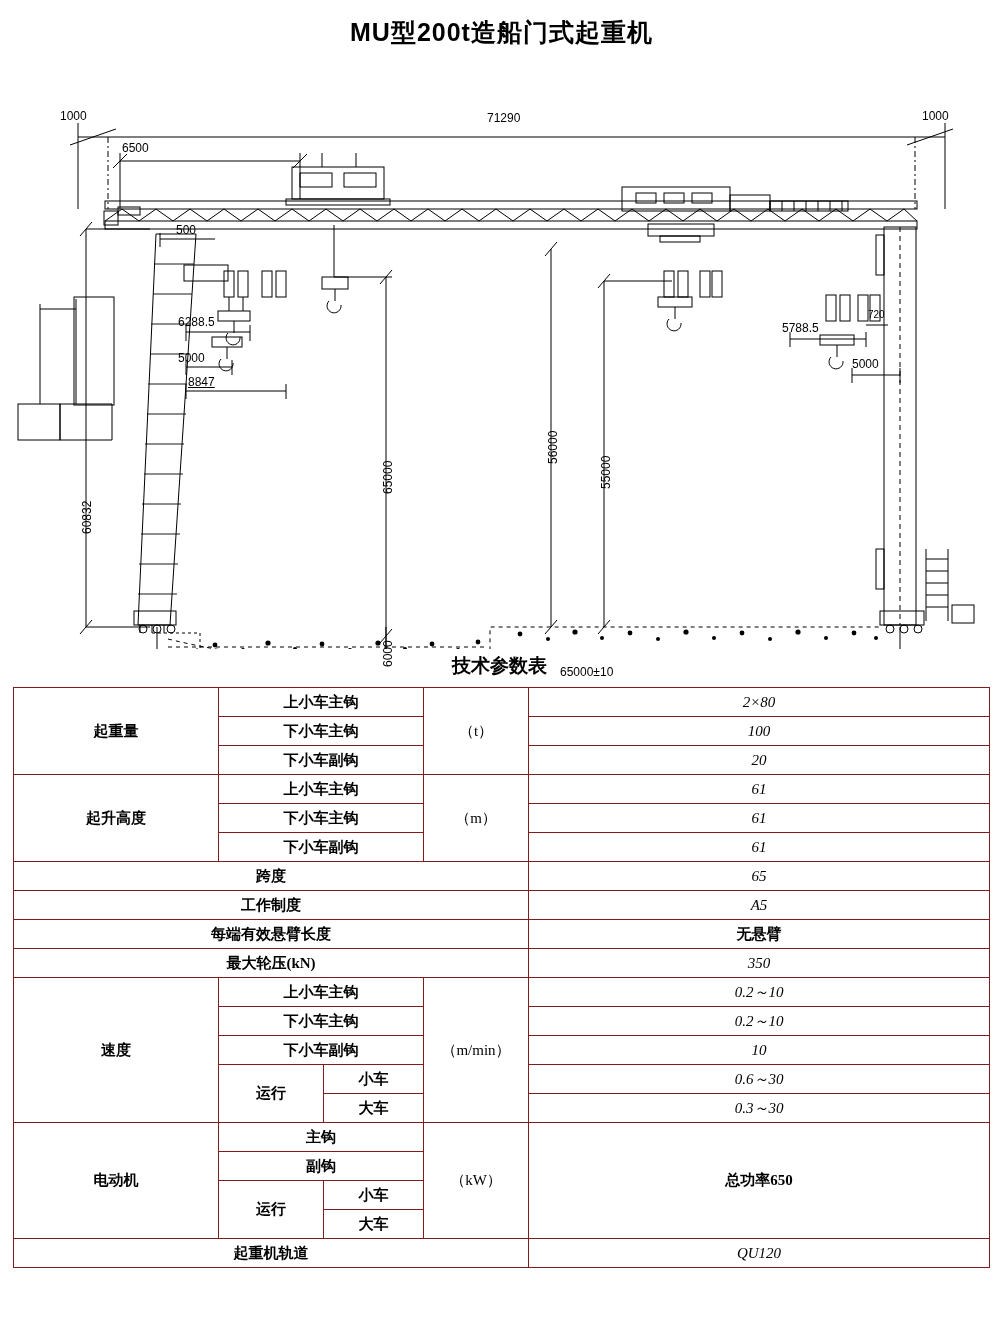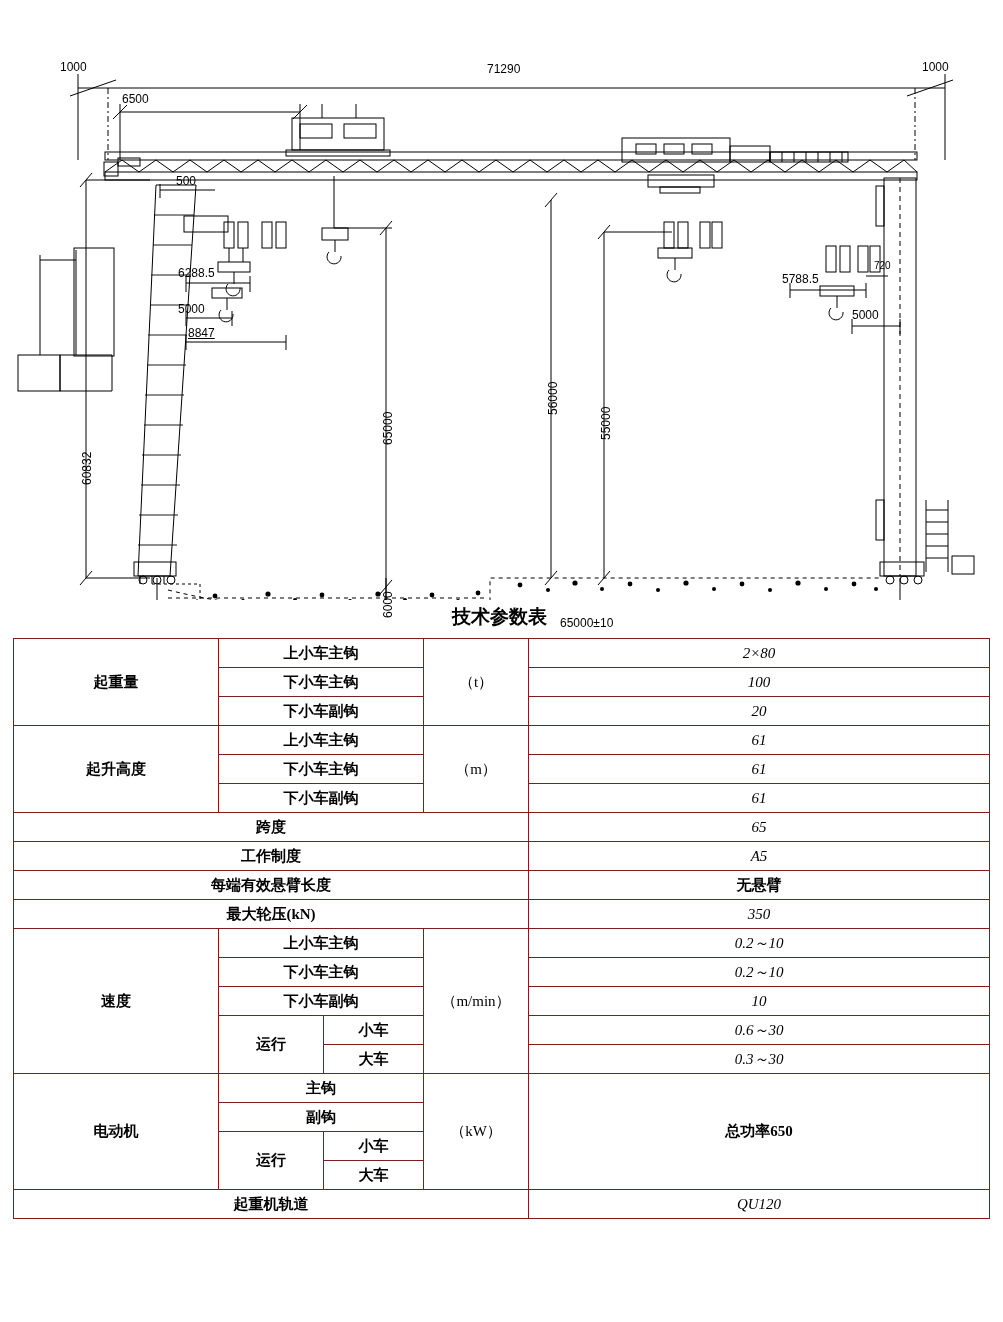--- a/index.html
+++ b/index.html
@@ -24,21 +24,21 @@
 
   .dimtxt{
     position:absolute;
     font-family:"Liberation Sans","DejaVu Sans",sans-serif;
     font-size:12px;color:#000;white-space:nowrap;
   }
   .dimtxt.v{
     transform-origin:0 0;
     transform:rotate(-90deg);
   }
-  .dimtxt.small{font-size:10px;padding-left:6px;}
+  .dimtxt.small{font-size:10px;}
 
   
   .table-title{
     text-align:center;
     font-family:"Liberation Sans","DejaVu Sans",sans-serif;
     font-weight:bold;font-size:19px;
     margin:4px 4px 8px 0;
   }
 
   
@@ -74,20 +74,21 @@
     width:976px;margin:6px auto 0 auto;
     font-family:"Liberation Sans","DejaVu Sans",sans-serif;
     font-size:13px;
   }
 </style>
 </head>
 <body>
 
 <div class="page">
 
+  <div class="title">MU型200t造船门式起重机</div>
 
   <div class="drawing">
     <svg width="1003" height="600" viewBox="0 0 1003 600">
       <g stroke="#000" fill="none" stroke-width="1">
 
         <line x1="78" y1="88" x2="945" y2="88"></line>
         <line x1="78" y1="74" x2="78" y2="160"></line>
         <line x1="945" y1="74" x2="945" y2="160"></line>
         <line x1="108" y1="88" x2="108" y2="160" stroke-dasharray="6,3,2,3"></line>
         <line x1="915" y1="88" x2="915" y2="160" stroke-dasharray="6,3,2,3"></line>

